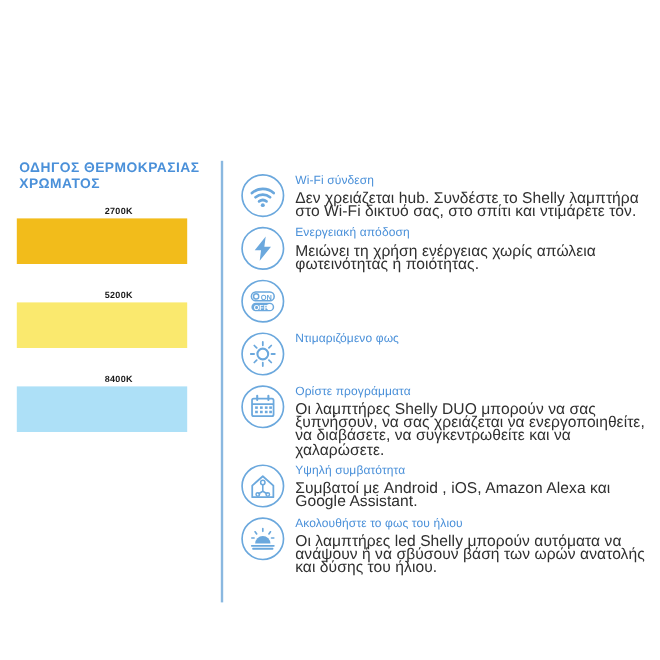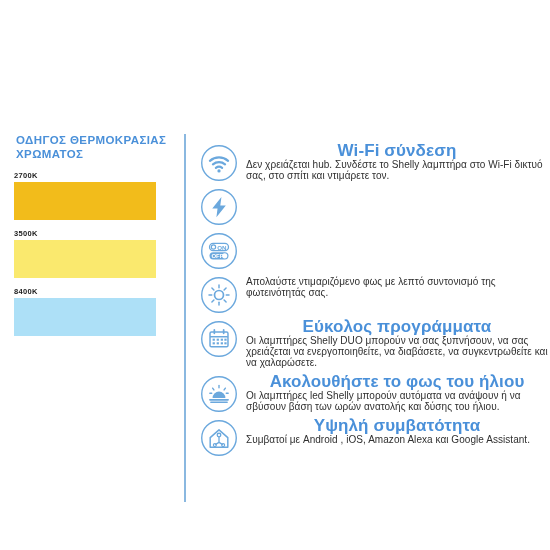--- a/index.html
+++ b/index.html
@@ -29,21 +29,21 @@
     font-size: 11.5px;
     font-weight: 700;
     letter-spacing: .4px;
     line-height: 13.5px;
   }
   .swatch-list {
     position: absolute;
     left: 0; top: 42px;
     width: 184px;
   }
-  .swatch-block { position: relative; margin-bottom: 8px; }
+  .swatch-block { position: relative; margin-bottom: 20px; text-align: center; }
   .swatch-label {
     margin-left: 14px;
     font-size: 7.5px;
     font-weight: 700;
     color: #1b1b1b;
     letter-spacing: .3px;
     line-height: 12px;
   }
   .swatch-bar {
     margin-left: 14px;
@@ -71,49 +71,48 @@
   .feature-icon {
     flex: 0 0 38px;
     width: 38px; height: 38px;
     margin-right: 8px;
     margin-top: 1px;
   }
   .feature-icon svg { display: block; width: 38px; height: 38px; }
   .feature-text { flex: 1 1 auto; padding-top: 1px; }
   .feature-title {
     color: #4a90d9;
-    font-size: 17px;
-    font-weight: 700;
+    font-size: 10px;
+    font-weight: 400;
     line-height: 14px;
     letter-spacing: .1px;
     margin-bottom: 1px;
-    text-align: center;
   }
   .feature-desc {
     color: #2f2f2f;
-    font-size: 10px;
+    font-size: 13px;
     font-weight: 400;
     line-height: 11.2px;
     letter-spacing: .05px;
   }
 </style>
 </head>
 <body>
 
 <div id="page">
 
   <div id="left-panel">
     <div class="guide-title">ΟΔΗΓΟΣ ΘΕΡΜΟΚΡΑΣΙΑΣ ΧΡΩΜΑΤΟΣ</div>
     <div class="swatch-list" id="swatch-list">
         <div class="swatch-block">
           <div class="swatch-label">2700K</div>
           <div class="swatch-bar" style="background: rgb(242, 188, 27);"></div>
         </div>
         <div class="swatch-block">
-          <div class="swatch-label">3500K</div>
+          <div class="swatch-label">5200K</div>
           <div class="swatch-bar" style="background: rgb(250, 233, 110);"></div>
         </div>
         <div class="swatch-block">
           <div class="swatch-label">8400K</div>
           <div class="swatch-bar" style="background: rgb(173, 224, 247);"></div>
         </div>
       </div>
   </div>
   <div class="divider-line"></div>
 
@@ -132,20 +131,24 @@
           <div class="feature-title">Wi-Fi σύνδεση</div>
           <div class="feature-desc">Δεν χρειάζεται hub. Συνδέστε το Shelly λαμπτήρα στο Wi-Fi δικτυό σας, στο σπίτι και ντιμάρετε τον.</div>
         </div>
       </div>
       <div class="feature">
         <div class="feature-icon">
           <svg viewBox="0 0 44 44" xmlns="http://www.w3.org/2000/svg">
             <circle cx="22" cy="22" r="20" fill="none" stroke="#6ba8dd" stroke-width="1.6"></circle>
             <path d="M24.8 10.5 14.2 23.8h6.1l-1.3 10.2 10.9-13.6h-6.4z" fill="#6ba8dd"></path>
           </svg>
+        </div>
+        <div class="feature-text">
+          <div class="feature-title">Ενεργειακή απόδοση</div>
+          <div class="feature-desc">Μειώνει τη χρήση ενέργειας χωρίς απώλεια φωτεινότητας ή ποιότητας.</div>
         </div>
       </div>
       <div class="feature">
         <div class="feature-icon">
           <svg viewBox="0 0 44 44" xmlns="http://www.w3.org/2000/svg">
             <circle cx="22" cy="22" r="20" fill="none" stroke="#6ba8dd" stroke-width="1.6"></circle>
             <rect x="11" y="13.2" width="22" height="8.4" rx="4.2" fill="none" stroke="#6ba8dd" stroke-width="1.5"></rect>
             <circle cx="15.6" cy="17.4" r="2.5" fill="none" stroke="#6ba8dd" stroke-width="1.4"></circle>
             <text x="20" y="20.4" font-family="Liberation Sans, sans-serif" font-size="7.2" font-weight="700" fill="#6ba8dd">ON</text>
             <rect x="11" y="23.4" width="22" height="8.4" rx="4.2" fill="#6ba8dd"></rect>
@@ -165,21 +168,21 @@
               <path d="M10.4 22h3.2"></path>
               <path d="M30.4 22h3.2"></path>
               <path d="M13.8 13.8l2.3 2.3"></path>
               <path d="M27.9 27.9l2.3 2.3"></path>
               <path d="M30.2 13.8l-2.3 2.3"></path>
               <path d="M16.1 27.9l-2.3 2.3"></path>
             </g>
           </svg>
         </div>
         <div class="feature-text">
-          <div class="feature-desc">Απολαύστε ντιμαριζόμενο φως με λεπτό συντονισμό της φωτεινότητάς σας.</div>
+          <div class="feature-title">Ντιμαριζόμενο φως</div>
         </div>
       </div>
       <div class="feature">
         <div class="feature-icon">
           <svg viewBox="0 0 44 44" xmlns="http://www.w3.org/2000/svg">
             <circle cx="22" cy="22" r="20" fill="none" stroke="#6ba8dd" stroke-width="1.6"></circle>
             <rect x="11.6" y="14" width="20.8" height="17" rx="1.6" fill="none" stroke="#6ba8dd" stroke-width="1.7"></rect>
             <path d="M11.6 19.4h20.8" stroke="#6ba8dd" stroke-width="1.7"></path>
             <path d="M16.6 11.4v4M27.4 11.4v4" stroke="#6ba8dd" stroke-width="2" stroke-linecap="round"></path>
             <g fill="#6ba8dd">
@@ -188,22 +191,39 @@
               <rect x="24" y="21.6" width="2.6" height="2.4"></rect>
               <rect x="28.2" y="21.6" width="2.6" height="2.4"></rect>
               <rect x="14.6" y="25.8" width="2.6" height="2.4"></rect>
               <rect x="19.3" y="25.8" width="2.6" height="2.4"></rect>
               <rect x="24" y="25.8" width="2.6" height="2.4"></rect>
               <rect x="28.2" y="25.8" width="2.6" height="2.4"></rect>
             </g>
           </svg>
         </div>
         <div class="feature-text">
-          <div class="feature-title">Εύκολος προγράμματα</div>
+          <div class="feature-title">Ορίστε προγράμματα</div>
           <div class="feature-desc">Οι λαμπτήρες Shelly DUO μπορούν να σας ξυπνήσουν, να σας χρειάζεται να ενεργοποιηθείτε, να διαβάσετε, να συγκεντρωθείτε και να χαλαρώσετε.</div>
+        </div>
+      </div>
+      <div class="feature">
+        <div class="feature-icon">
+          <svg viewBox="0 0 44 44" xmlns="http://www.w3.org/2000/svg">
+            <circle cx="22" cy="22" r="20" fill="none" stroke="#6ba8dd" stroke-width="1.6"></circle>
+            <path d="M11.8 21.6 22 12.6l10.2 9v11.2H11.8z" fill="none" stroke="#6ba8dd" stroke-width="1.7" stroke-linejoin="round"></path>
+            <circle cx="22" cy="18.6" r="2.1" fill="none" stroke="#6ba8dd" stroke-width="1.5"></circle>
+            <path d="M22 20.7v6.4" stroke="#6ba8dd" stroke-width="1.5"></path>
+            <path d="M22 27.1l-4.4 2.6M22 27.1l4.4 2.6" stroke="#6ba8dd" stroke-width="1.5"></path>
+            <circle cx="17.2" cy="30.2" r="1.7" fill="none" stroke="#6ba8dd" stroke-width="1.4"></circle>
+            <circle cx="26.8" cy="30.2" r="1.7" fill="none" stroke="#6ba8dd" stroke-width="1.4"></circle>
+          </svg>
+        </div>
+        <div class="feature-text">
+          <div class="feature-title">Υψηλή συμβατότητα</div>
+          <div class="feature-desc">Συμβατοί με Android , iOS, Amazon Alexa και Google Assistant.</div>
         </div>
       </div>
       <div class="feature">
         <div class="feature-icon">
           <svg viewBox="0 0 44 44" xmlns="http://www.w3.org/2000/svg">
             <circle cx="22" cy="22" r="20" fill="none" stroke="#6ba8dd" stroke-width="1.6"></circle>
             <path d="M14.6 26.6a7.4 7.4 0 0 1 14.8 0z" fill="#6ba8dd"></path>
             <path d="M11.4 28.8h21.2" stroke="#6ba8dd" stroke-width="1.8" stroke-linecap="round"></path>
             <path d="M12.6 31.6h18.8" stroke="#6ba8dd" stroke-width="1.8" stroke-linecap="round"></path>
             <g stroke="#6ba8dd" stroke-width="1.6" stroke-linecap="round">
@@ -213,32 +233,15 @@
               <path d="M11.4 21.2h2.2"></path>
               <path d="M30.4 21.2h2.2"></path>
             </g>
           </svg>
         </div>
         <div class="feature-text">
           <div class="feature-title">Ακολουθήστε το φως του ήλιου</div>
           <div class="feature-desc">Οι λαμπτήρες led Shelly μπορούν αυτόματα να ανάψουν ή να σβύσουν βάση των ωρών ανατολής και δύσης του ήλιου.</div>
         </div>
       </div>
-      <div class="feature">
-        <div class="feature-icon">
-          <svg viewBox="0 0 44 44" xmlns="http://www.w3.org/2000/svg">
-            <circle cx="22" cy="22" r="20" fill="none" stroke="#6ba8dd" stroke-width="1.6"></circle>
-            <path d="M11.8 21.6 22 12.6l10.2 9v11.2H11.8z" fill="none" stroke="#6ba8dd" stroke-width="1.7" stroke-linejoin="round"></path>
-            <circle cx="22" cy="18.6" r="2.1" fill="none" stroke="#6ba8dd" stroke-width="1.5"></circle>
-            <path d="M22 20.7v6.4" stroke="#6ba8dd" stroke-width="1.5"></path>
-            <path d="M22 27.1l-4.4 2.6M22 27.1l4.4 2.6" stroke="#6ba8dd" stroke-width="1.5"></path>
-            <circle cx="17.2" cy="30.2" r="1.7" fill="none" stroke="#6ba8dd" stroke-width="1.4"></circle>
-            <circle cx="26.8" cy="30.2" r="1.7" fill="none" stroke="#6ba8dd" stroke-width="1.4"></circle>
-          </svg>
-        </div>
-        <div class="feature-text">
-          <div class="feature-title">Υψηλή συμβατότητα</div>
-          <div class="feature-desc">Συμβατοί με Android , iOS, Amazon Alexa και Google Assistant.</div>
-        </div>
-      </div>
     </div>
 
 </div>
 
 </body></html>

